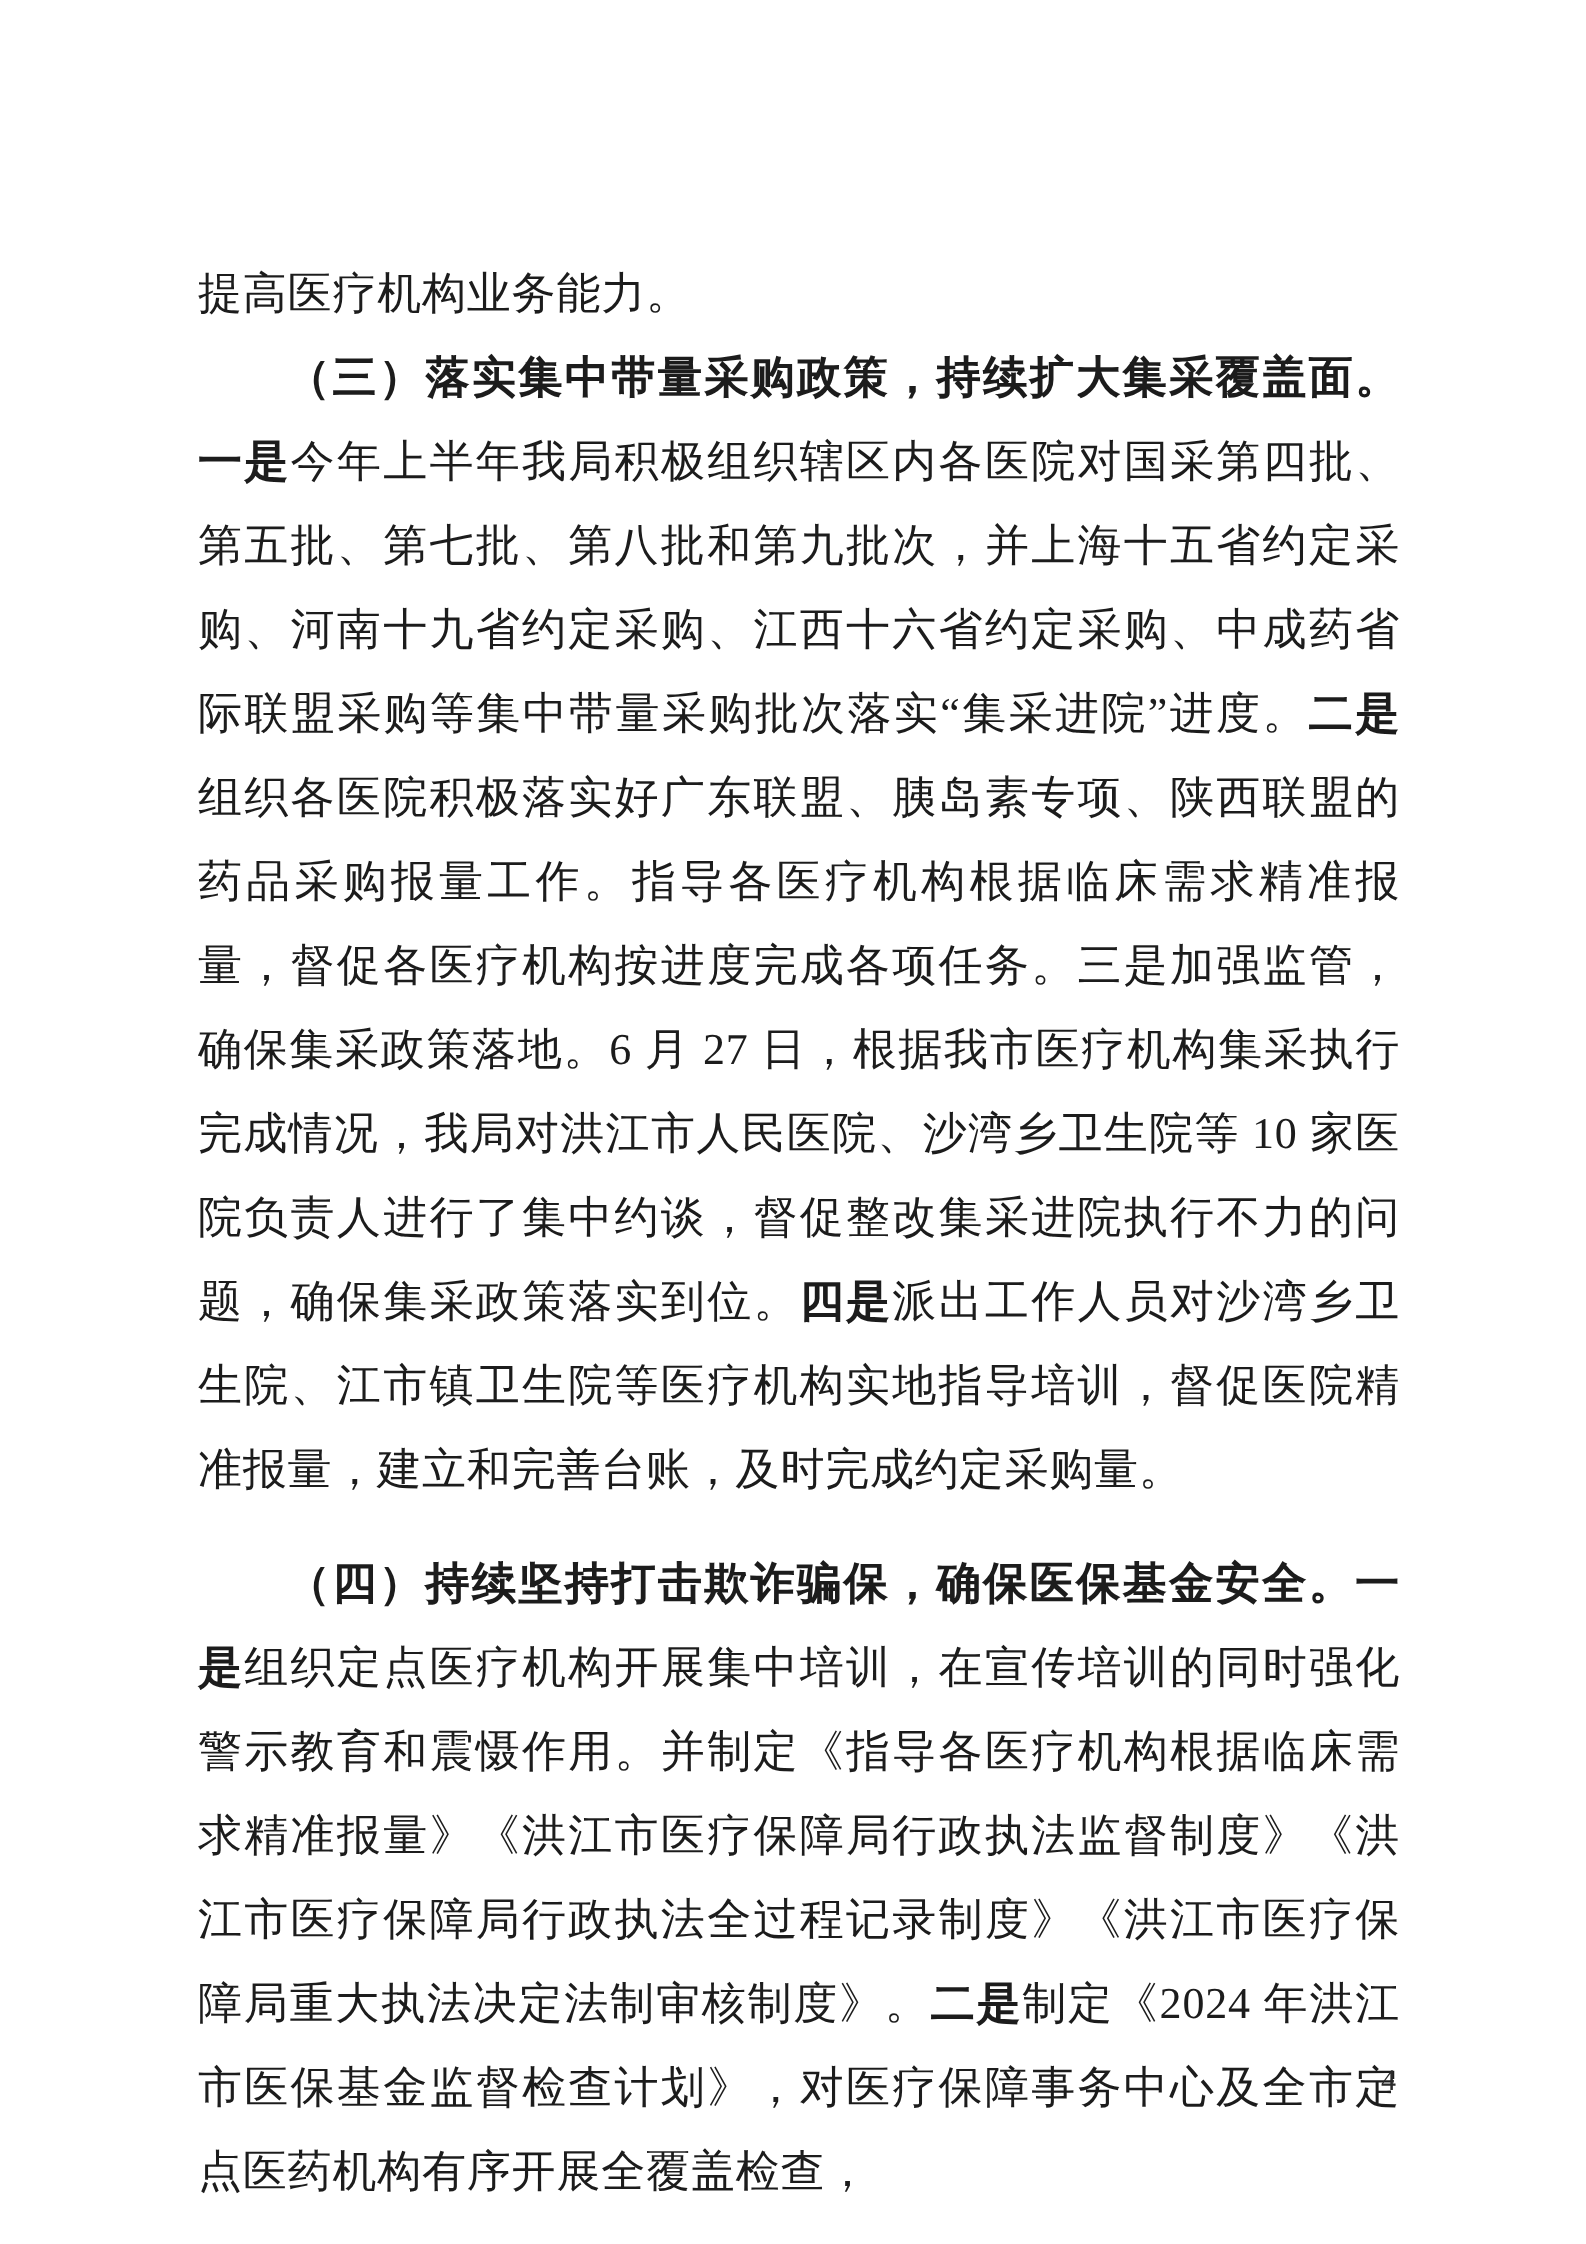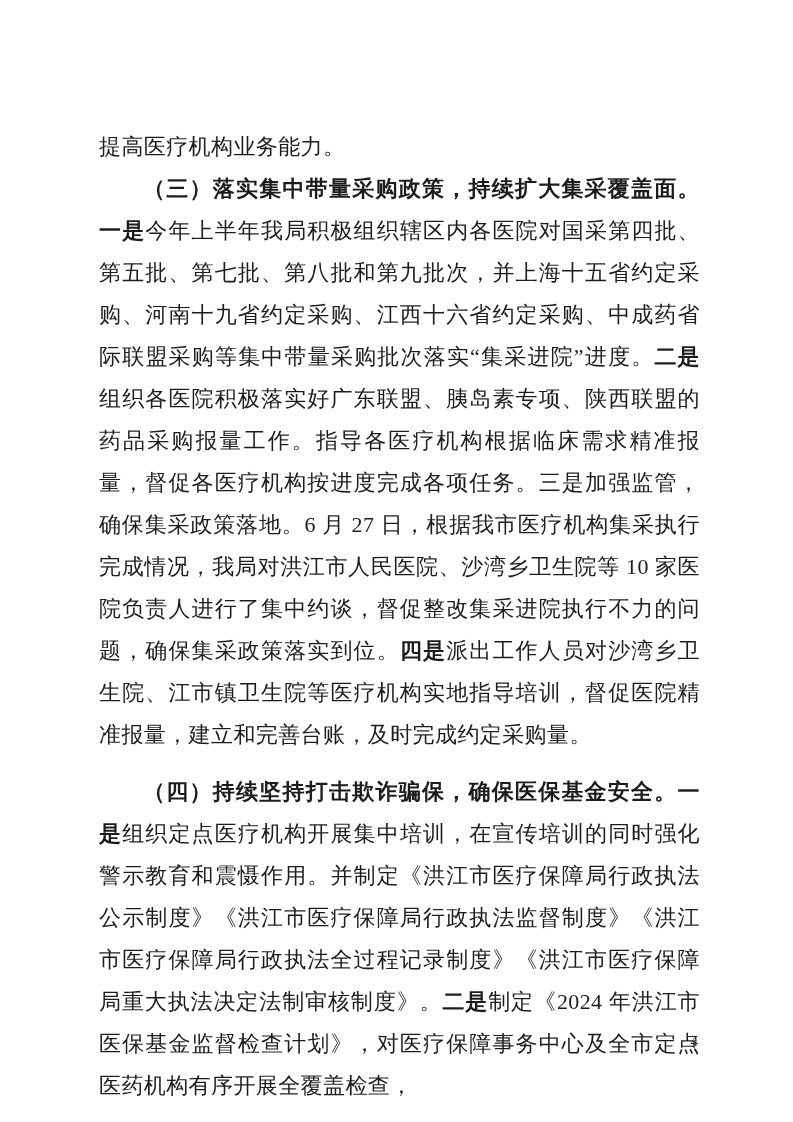--- a/index.html
+++ b/index.html
@@ -47,16 +47,16 @@
     color: #2a2a2a;
   }
 </style>
 </head>
 <body>
 
 <div class="page">
   <div class="doc-content">
       <p class="para"><span class="run">提高医疗机构业务能力。</span></p>
       <p class="para indent"><span class="run bold">（三）落实集中带量采购政策，持续扩大集采覆盖面。一是</span><span class="run">今年上半年我局积极组织辖区内各医院对国采第四批、第五批、第七批、第八批和第九批次，并上海十五省约定采购、河南十九省约定采购、江西十六省约定采购、中成药省际联盟采购等集中带量采购批次落实“集采进院”进度。</span><span class="run bold">二是</span><span class="run">组织各医院积极落实好广东联盟、胰岛素专项、陕西联盟的药品采购报量工作。指导各医疗机构根据临床需求精准报量，督促各医疗机构按进度完成各项任务。三是加强监管，确保集采政策落地。6 月 27 日，根据我市医疗机构集采执行完成情况，我局对洪江市人民医院、沙湾乡卫生院等 10 家医院负责人进行了集中约谈，督促整改集采进院执行不力的问题，确保集采政策落实到位。</span><span class="run bold">四是</span><span class="run">派出工作人员对沙湾乡卫生院、江市镇卫生院等医疗机构实地指导培训，督促医院精准报量，建立和完善台账，及时完成约定采购量。</span></p>
-      <p class="para indent spaced"><span class="run bold">（四）持续坚持打击欺诈骗保，确保医保基金安全。一是</span><span class="run">组织定点医疗机构开展集中培训，在宣传培训的同时强化警示教育和震慑作用。并制定《洪江市医疗保障局行政执法公示制度》《洪江市医疗保障局行政执法监督制度》《洪江市医疗保障局行政执法全过程记录制度》《洪江市医疗保障局重大执法决定法制审核制度》。</span><span class="run bold">二是</span><span class="run">制定《2024 年洪江市医保基金监督检查计划》，对医疗保障事务中心及全市定点医药机构有序开展全覆盖检查，</span></p>
+      <p class="para indent spaced"><span class="run bold">（四）持续坚持打击欺诈骗保，确保医保基金安全。一是</span><span class="run">组织定点医疗机构开展集中培训，在宣传培训的同时强化警示教育和震慑作用。并制定《指导各医疗机构根据临床需求精准报量》《洪江市医疗保障局行政执法监督制度》《洪江市医疗保障局行政执法全过程记录制度》《洪江市医疗保障局重大执法决定法制审核制度》。</span><span class="run bold">二是</span><span class="run">制定《2024 年洪江市医保基金监督检查计划》，对医疗保障事务中心及全市定点医药机构有序开展全覆盖检查，</span></p>
     </div>
   <div class="page-number">4</div>
 </div>
 
 </body></html>

